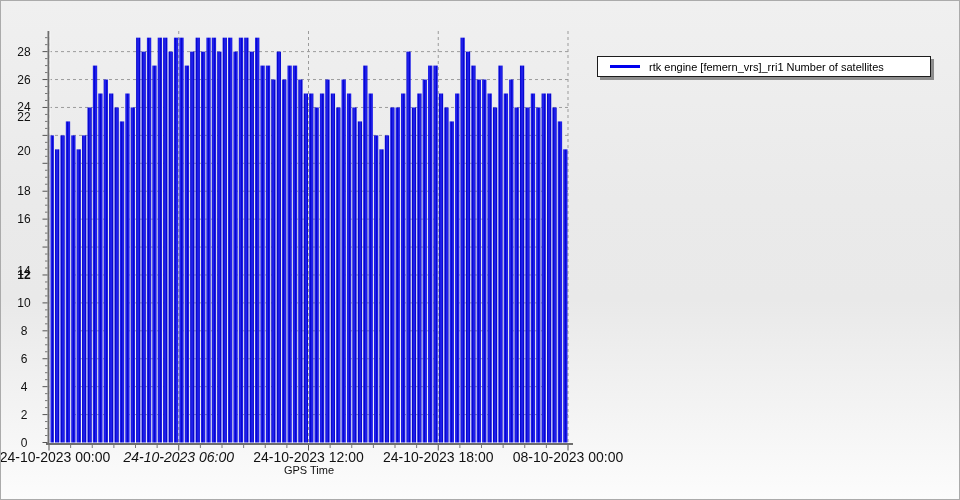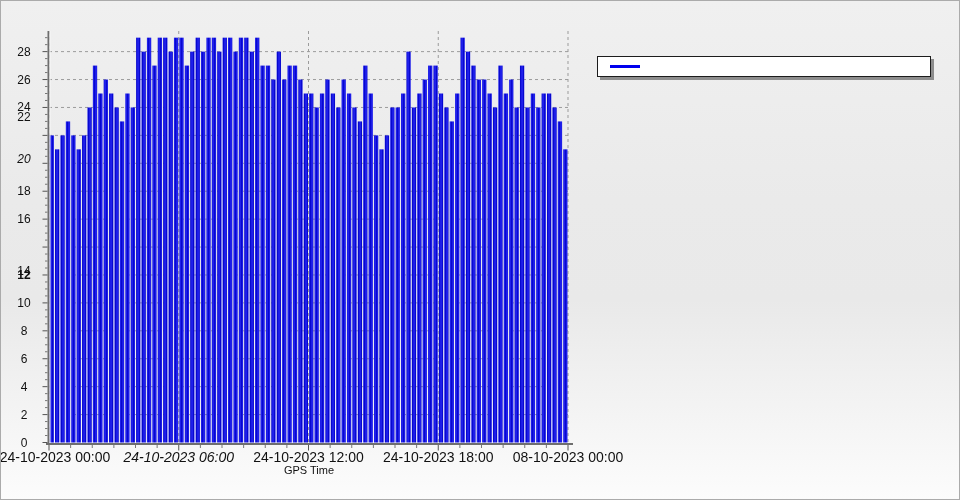--- a/index.html
+++ b/index.html
@@ -293,33 +293,34 @@
       <div class="y-tick-label" style="left: 6px; top: 441.5px;">0</div>
       <div class="y-tick-label" style="left: 6px; top: 413.58px;">2</div>
       <div class="y-tick-label" style="left: 6px; top: 385.66px;">4</div>
       <div class="y-tick-label" style="left: 6px; top: 357.74px;">6</div>
       <div class="y-tick-label" style="left: 6px; top: 329.82px;">8</div>
       <div class="y-tick-label" style="left: 6px; top: 301.9px;">10</div>
       <div class="y-tick-label" style="left: 6px; top: 273.98px; font-weight: bold;">12</div>
       <div class="y-tick-label" style="left: 6px; top: 246.06px; margin-top: 24px;">14</div>
       <div class="y-tick-label" style="left: 6px; top: 218.14px;">16</div>
       <div class="y-tick-label" style="left: 6px; top: 190.22px;">18</div>
-      <div class="y-tick-label" style="left: 6px; top: 158px; font-style: italic;">20</div>
+      <div class="y-tick-label" style="left: 6px; top: 150px;">20</div>
       <div class="y-tick-label" style="left: 6px; top: 116px;">22</div>
       <div class="y-tick-label" style="left: 6px; top: 106.46px;">24</div>
       <div class="y-tick-label" style="left: 6px; top: 78.54px;">26</div>
       <div class="y-tick-label" style="left: 6px; top: 50.62px;">28</div>
     </div>
   <div id="x-labels">
       <div class="x-tick-label" style="left: 54px;">24-10-2023 00:00</div>
       <div class="x-tick-label" style="left: 177.75px; font-style: italic;">24-10-2023 06:00</div>
       <div class="x-tick-label" style="left: 307.5px;">24-10-2023 12:00</div>
       <div class="x-tick-label" style="left: 437.25px;">24-10-2023 18:00</div>
       <div class="x-tick-label" style="left: 567px;">08-10-2023 00:00</div>
     </div>
 
   <div class="xaxis-title" style="left:308px;">GPS Time</div>
 
   <div class="legend-box">
     <div class="legend-swatch" style="background: rgb(0, 0, 238);"></div>
+    <div class="legend-label">rtk engine [femern_vrs]_rri1 Number of satellites</div>
   </div>
 
 </div>
 
 </body></html>

